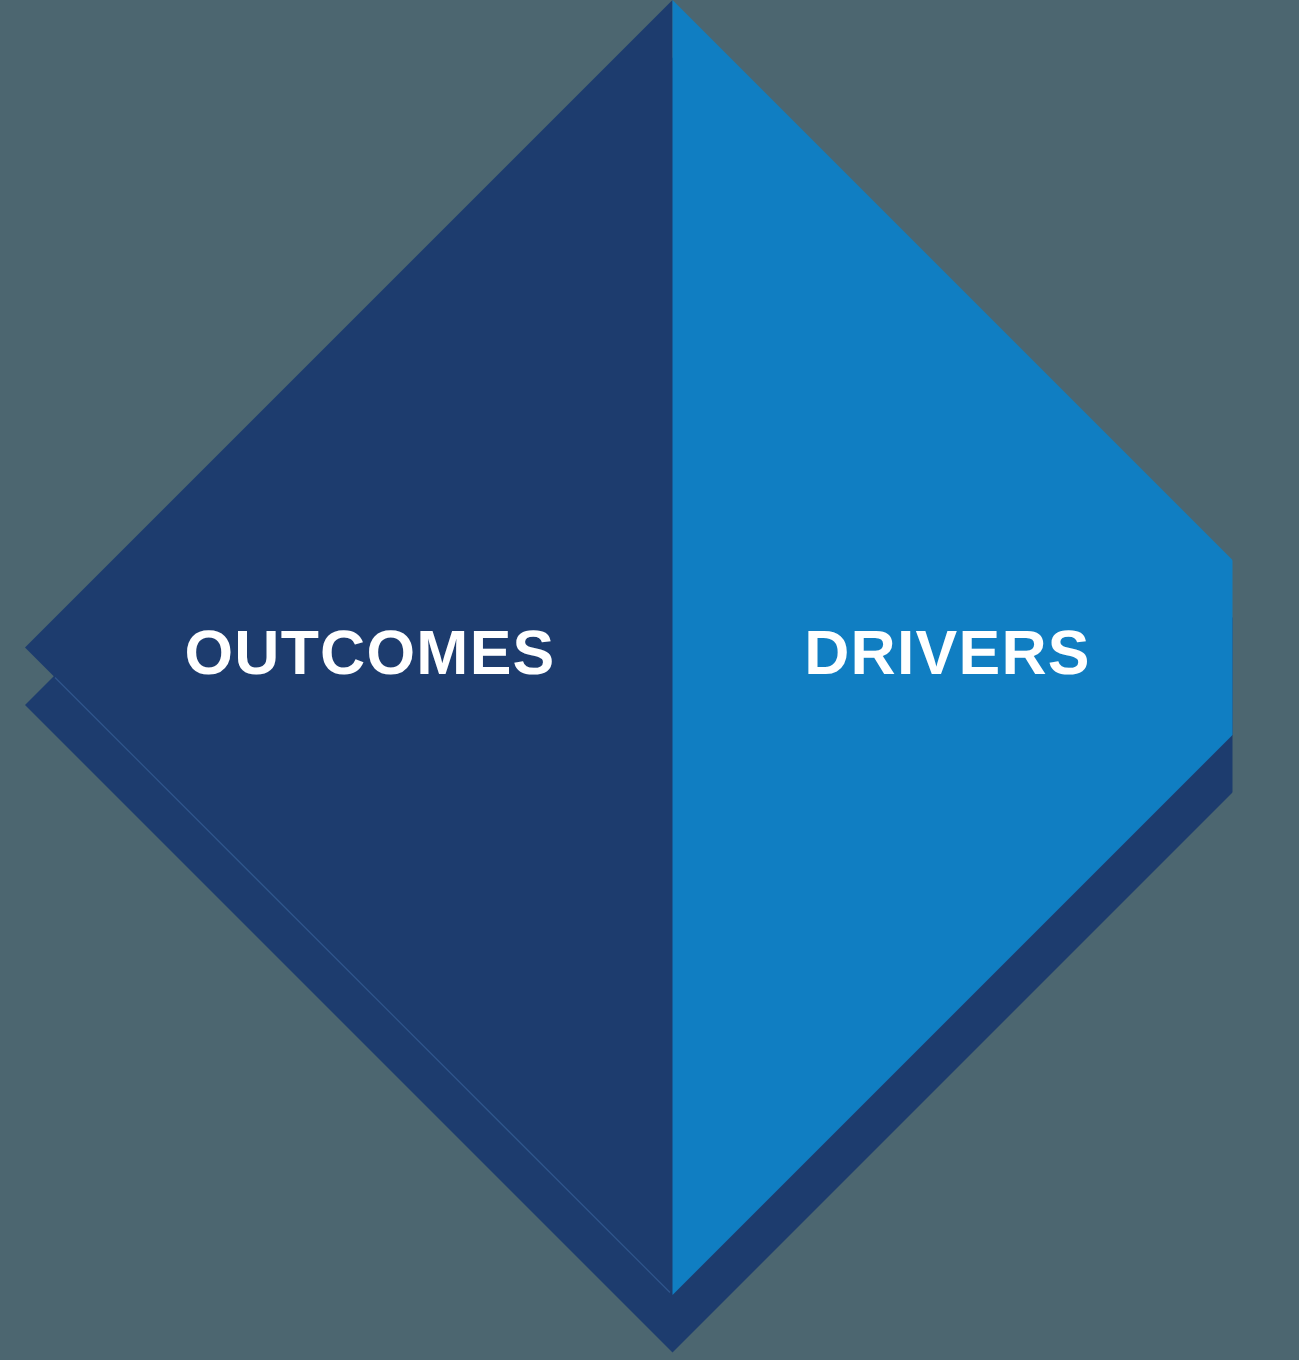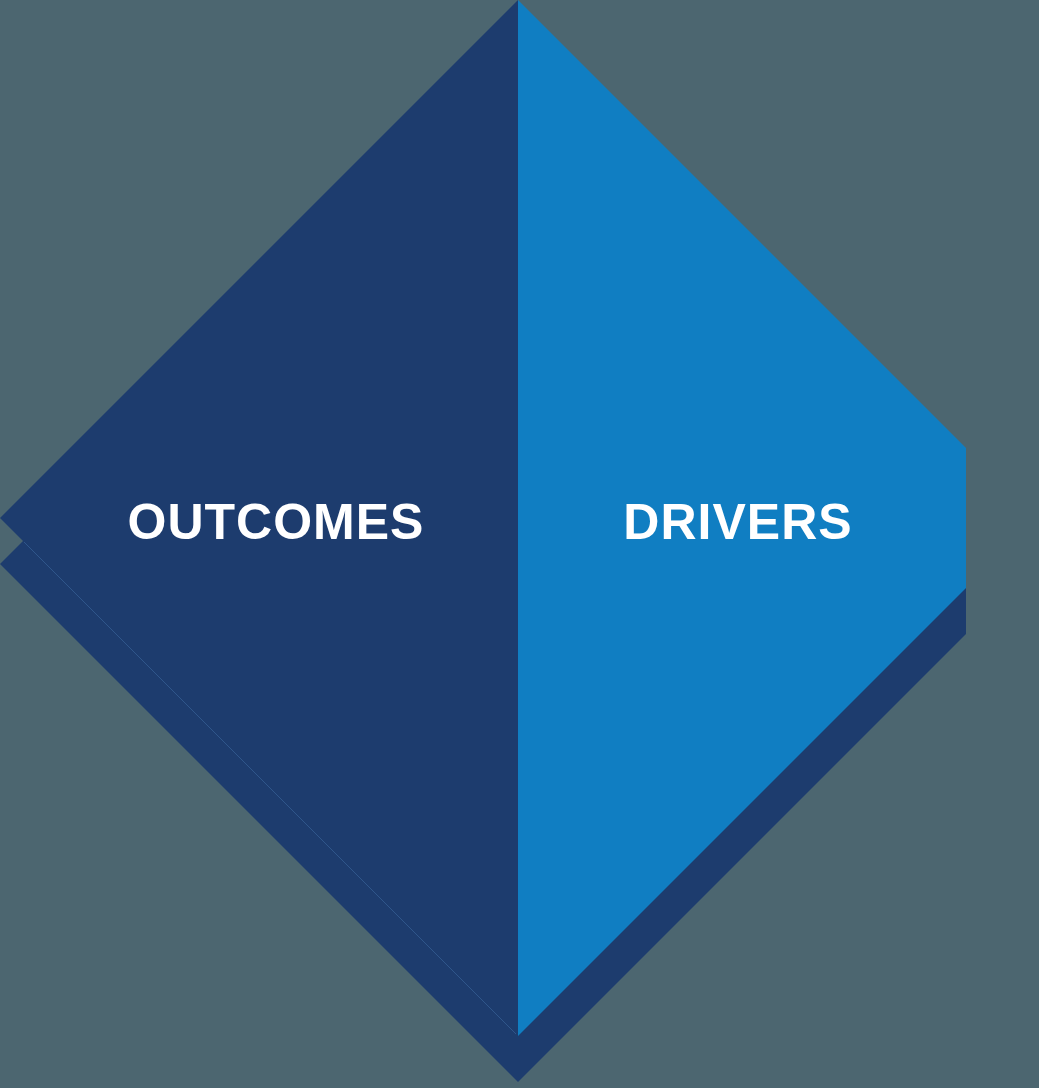--- a/index.html
+++ b/index.html
@@ -5,20 +5,21 @@
   html, body {
     margin: 0;
     padding: 0;
     background: #4C6670;
   }
   .canvas {
     position: relative;
     width: 966px;
     height: 1088px;
     overflow: hidden;
+    margin-left: 20px;
   }
   svg {
     display: block;
     width: 1039px;
     height: 1088px;
   }
   .diamond-label {
     font-family: "Liberation Sans", sans-serif;
     font-weight: 700;
     font-size: 50px;

